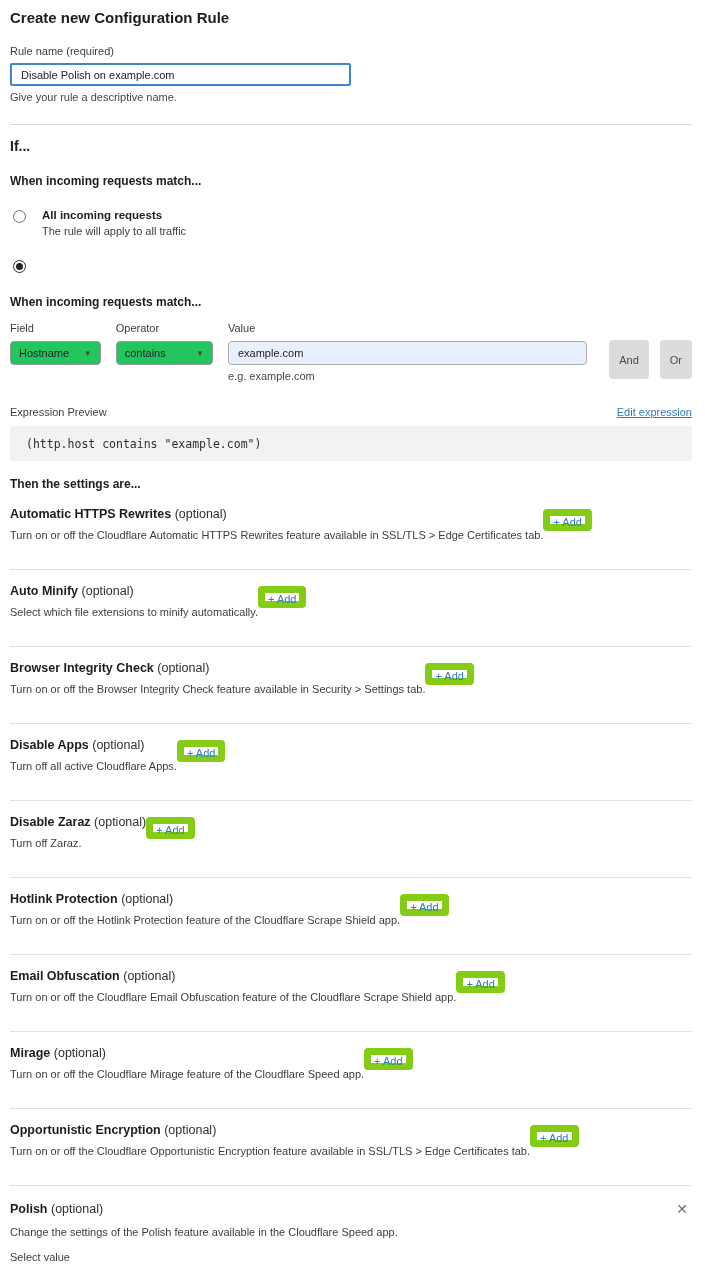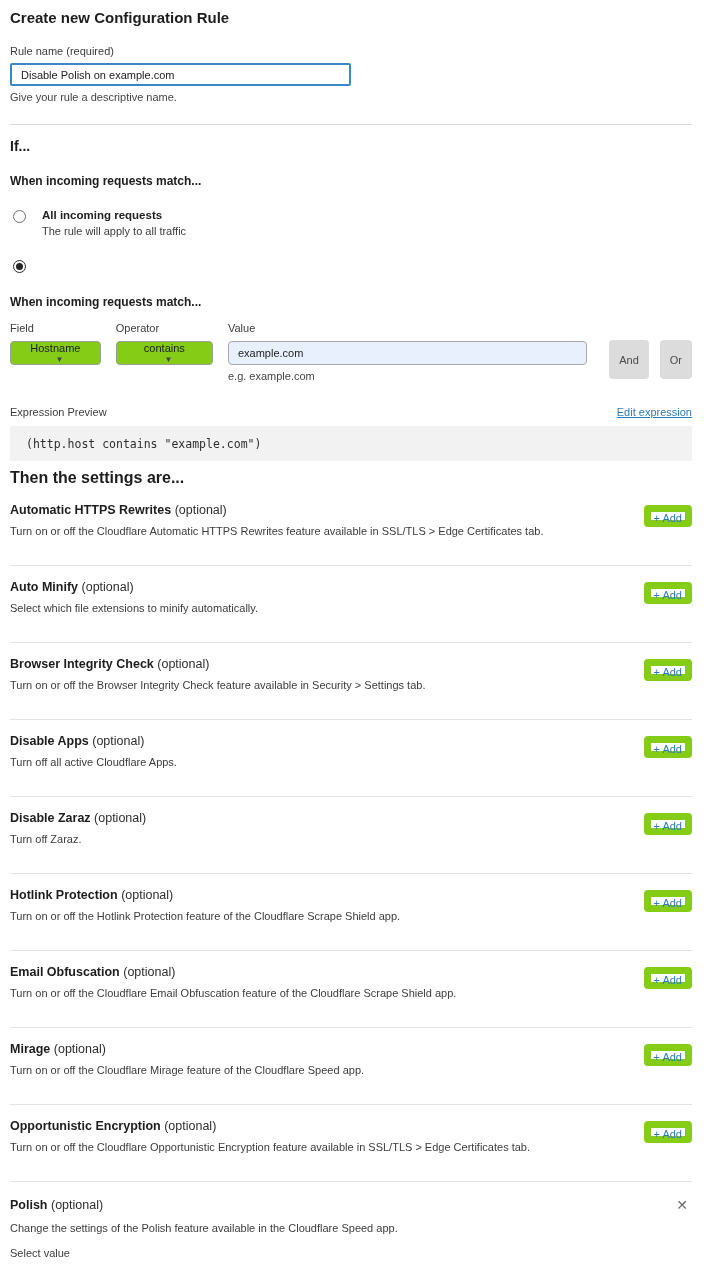--- a/index.html
+++ b/index.html
@@ -36,23 +36,23 @@
   .radio-circle.checked::after {
     content:""; position:absolute; left:2px; top:2px; width:7px; height:7px;
     border-radius:50%; background:#252525;
   }
   .radio-title { font-size:11.5px; font-weight:bold; color:#222; }
   .radio-desc { font-size:11px; color:#3d3d3d; margin-top:4px; }
 
   .matcher-row { display:flex; align-items:flex-start; margin-top:13px; }
   .col-label { font-size:11px; color:#3d3d3d; margin-bottom:7px; }
   .select {
-    height:24px; border:1px solid #9c9c9c; border-radius:4px; background:#84cc16;
+    height:24px; border:1px solid #9c9c9c; border-radius:4px; background:#22c55e;
     display:flex; align-items:center; justify-content:space-between;
-    padding:0 8px; font-size:11px; color:#222; cursor:pointer;flex-direction:column;
+    padding:0 8px; font-size:11px; color:#222; cursor:pointer;
   }
   .caret { font-size:8px; color:#444; margin-left:8px; }
   .field-col { width:98px; margin-right:15px; }
   .op-col { width:105px; margin-right:15px; }
   .val-col { width:388px; }
   .value-input {
     width:100%; height:24px; border:1px solid #a9a9a9; border-radius:4px;
     background:#e8f0fe; padding:0 9px; font-size:11px; color:#1d1d1d;
     font-family:"Liberation Sans","DejaVu Sans",sans-serif; outline:none; display:block;
   }
@@ -65,26 +65,26 @@
 
   .expr-header { display:flex; justify-content:space-between; align-items:flex-start; margin-top:24px;gap:8px; }
   .expr-label { font-size:11px; color:#3d3d3d; }
   .expr-edit { font-size:11px; color:#2f7bbf; text-decoration:underline; cursor:pointer; }
   .expr-box {
     margin-top:8px; background:#f2f2f2; height:35px; display:flex; align-items:center;
     padding:0 16px; font-family:"DejaVu Sans Mono","Liberation Mono",monospace;
     font-size:11.5px; color:#2e2e2e; border-radius:2px;
   }
 
-  .then-heading { font-size:16px; font-weight:bold; color:#1d1d1d; margin-top:8px; }
+  .then-heading { font-size:12px; font-weight:bold; color:#1d1d1d; margin-top:16px; }
 
   .settings { margin-top:2px; }
   .setting-row {
-    display:flex; justify-content:space-between; align-items:flex-start;
-    padding:14px 0 28px; border-bottom:1px solid #e2e2e2;gap:18px;
+    display:flex; justify-content:flex-start; align-items:flex-start;
+    padding:14px 0 28px; border-bottom:1px solid #e2e2e2;
   }
   .setting-title { font-size:12.5px; color:#1d1d1d; }
   .setting-title .t { font-weight:bold; }
   .setting-title .opt { font-weight:normal; color:#2e2e2e; }
   .setting-desc { font-size:11px; color:#3d3d3d; margin-top:8px; }
   .add-btn {
     border:7px solid #84cc16; background:#fff; color:#2f7bbf; font-size:11px;
     border-radius:4px; height:22px; padding:0 3px; cursor:pointer; margin-top:2px;
     font-family:"Liberation Sans","DejaVu Sans",sans-serif; flex:0 0 auto;
   }

